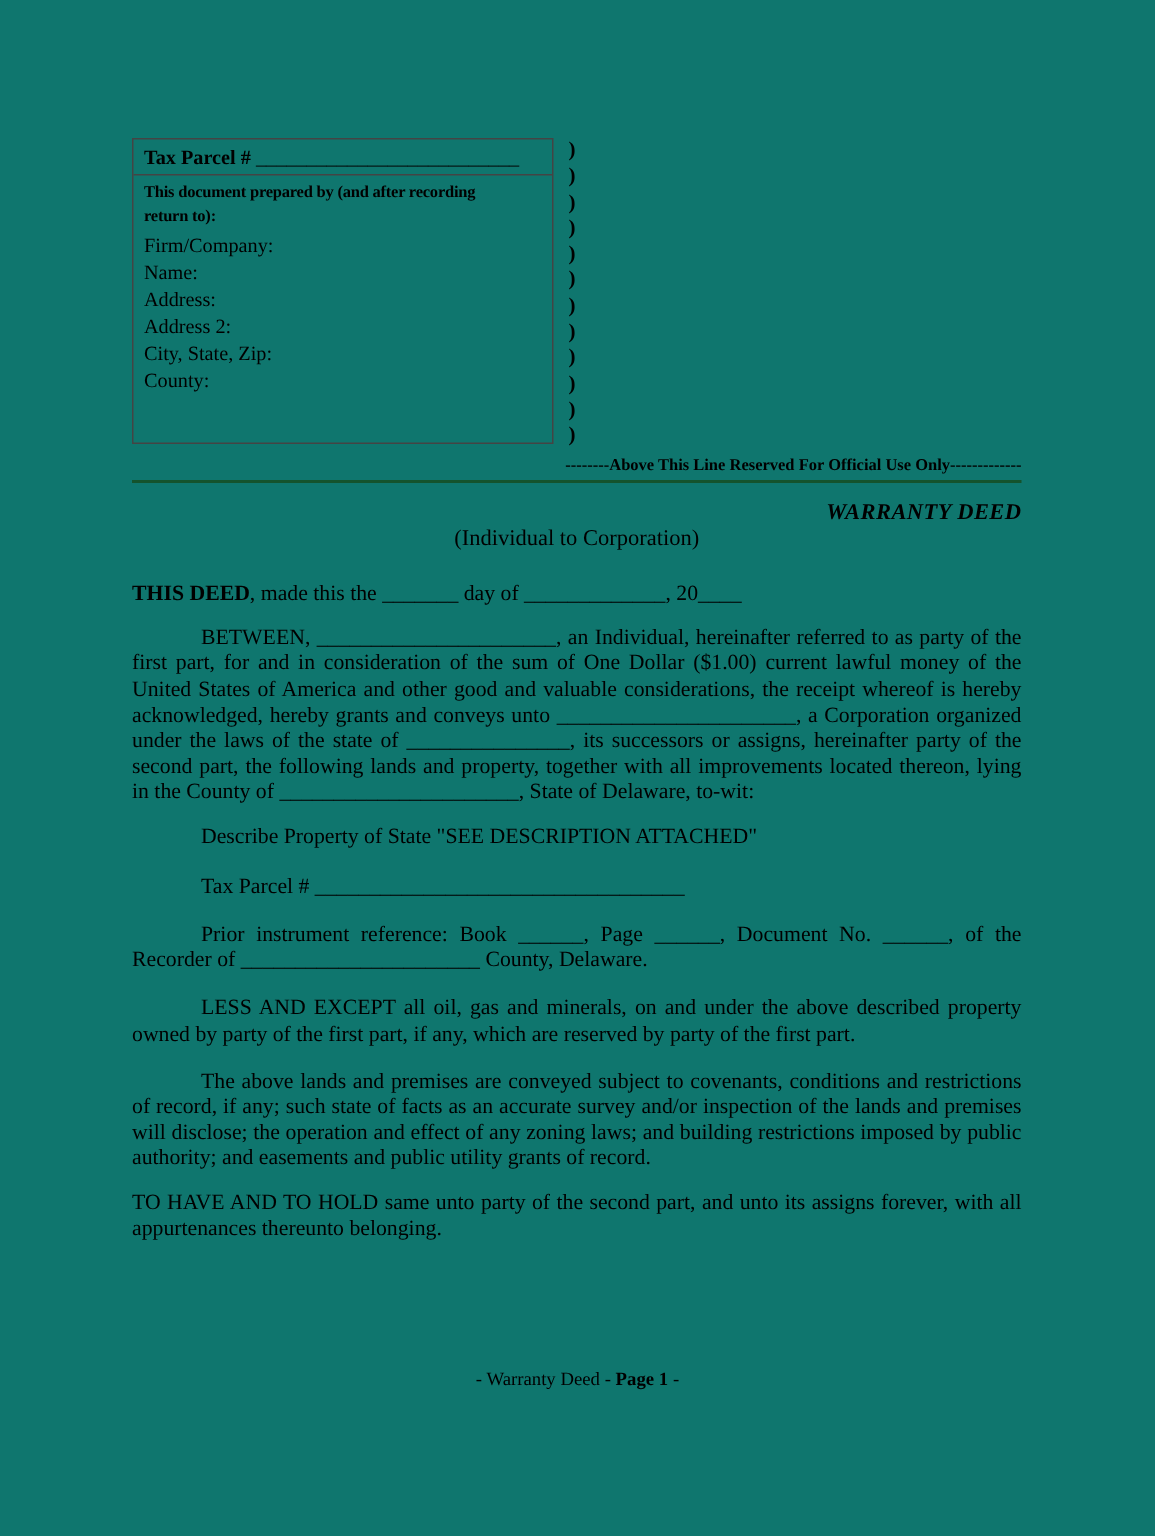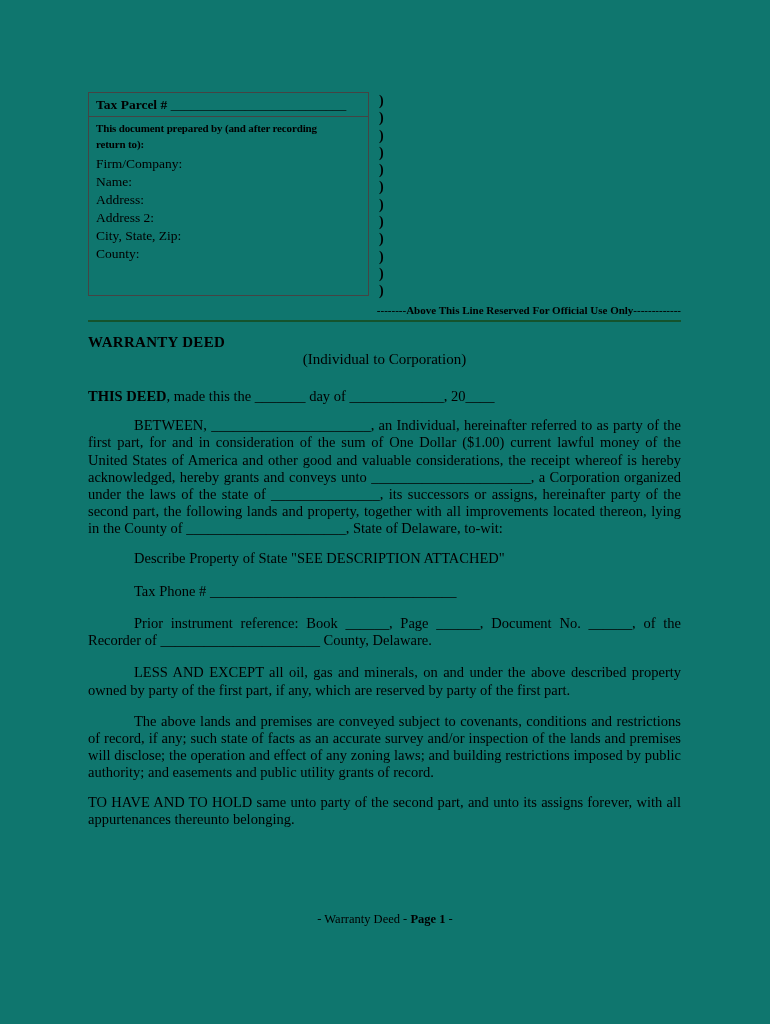--- a/index.html
+++ b/index.html
@@ -16,21 +16,21 @@
   .header-row { display: flex; align-items: flex-start; }
   .prep-box { width: 281px; border: 1px solid #444; }
   .cell-tax { padding: 3px 7px; border-bottom: 1px solid #444; font-size: 13.5px; }
   .cell-prep { padding: 3px 7px 6px 7px; min-height: 178px; font-size: 13.5px; }
   .prep-heading { font-weight: bold; font-size: 11px; letter-spacing: -0.15px; line-height: 16px; margin-bottom: 3px; white-space: pre-line; }
   .field { line-height: 18px; }
   .paren-col { margin-left: 10px; font-weight: bold; white-space: pre-line; line-height: 17.3px; font-size: 14px; }
 
   .official-line { margin-top: 4px; text-align: right; font-size: 11px; line-height: 13px; font-weight: bold; border-bottom: 2px solid #14532d; padding-bottom: 3px; }
 
-  .title { margin-top: 12px; text-align: left; font-size: 15px; font-weight: bold; letter-spacing: 0.3px; }
+  .title { margin-top: 12px; text-align: right; font-size: 15px; font-weight: bold; letter-spacing: 0.3px; font-style: italic; }
   .subtitle { text-align: center; font-size: 15px; }
 
   p { margin: 0; }
   .opening { margin-top: 20px; }
   .indent { text-indent: 46px; }
   .justify { text-align: justify; }
   .mt12 { margin-top: 12px; }
   .mt14 { margin-top: 14px; }
   .mt15 { margin-top: 15px; }
   .mt16 { margin-top: 16px; }
@@ -81,21 +81,21 @@
     <div class="subtitle">(Individual to Corporation)</div>
 
     <p class="opening">
       <span class="b">THIS DEED</span><span>, made this the _______ day of _____________, 20____</span>
     </p>
 
     <p class="mt12 indent justify">BETWEEN, ______________________, an Individual, hereinafter referred to as party of the first part, for and in consideration of the sum of One Dollar ($1.00) current lawful money of the United States of America and other good and valuable considerations, the receipt whereof is hereby acknowledged, hereby grants and conveys unto ______________________, a Corporation organized under the laws of the state of _______________, its successors or assigns, hereinafter party of the second part, the following lands and property, together with all improvements located thereon, lying in the County of ______________________, State of Delaware, to-wit:</p>
 
     <p class="mt12 indent">Describe Property of State "SEE DESCRIPTION ATTACHED"</p>
 
-    <p class="mt16 indent">Tax Phone # __________________________________</p>
+    <p class="mt16 indent">Tax Parcel # __________________________________</p>
 
     <p class="mt15 indent justify">Prior instrument reference: Book ______, Page ______, Document No. ______, of the Recorder of ______________________ County, Delaware.</p>
 
     <p class="mt15 indent justify">LESS AND EXCEPT all oil, gas and minerals, on and under the above described property owned by party of the first part, if any, which are reserved by party of the first part.</p>
 
     <p class="mt14 indent justify">The above lands and premises are conveyed subject to covenants, conditions and restrictions of record, if any; such state of facts as an accurate survey and/or inspection of the lands and premises will disclose; the operation and effect of any zoning laws; and building restrictions imposed by public authority; and easements and public utility grants of record.</p>
 
     <p class="mt12 justify">TO HAVE AND TO HOLD same unto party of the second part, and unto its assigns forever, with all appurtenances thereunto belonging.</p>
 
   </div>

